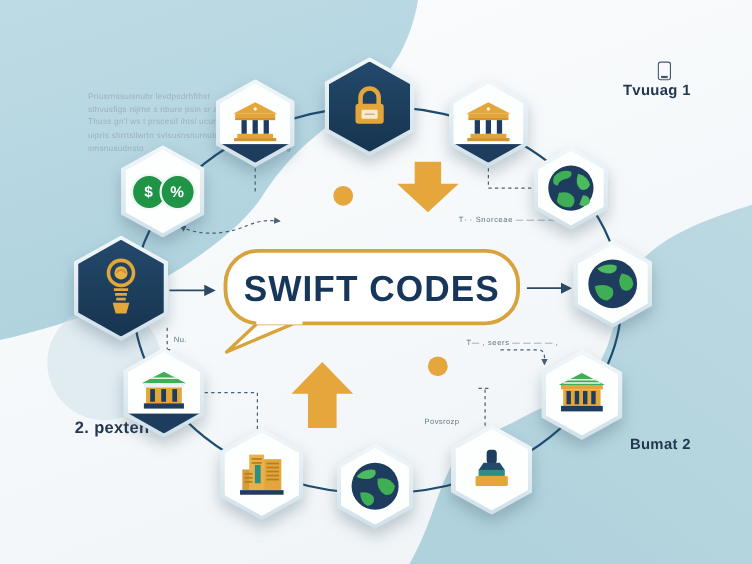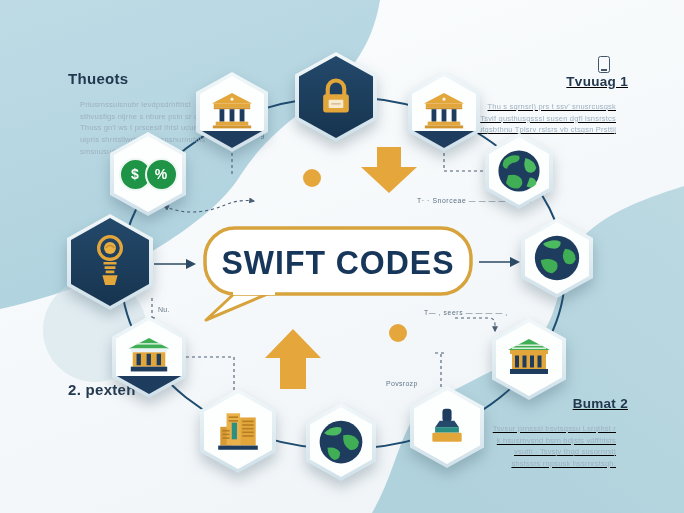--- a/index.html
+++ b/index.html
@@ -22,21 +22,21 @@
   .hex-inner svg,.hex-inner .coin-pair{position:relative;z-index:1;}
   
   .coin-pair{display:flex;align-items:center;}
   .coin{width:29px;height:29px;border-radius:50%;background:#1f9447;border:2.5px solid #eef7f1;
     color:#fff;font-weight:bold;font-size:14px;display:flex;align-items:center;justify-content:center;}
   .coin+.coin{margin-left:-7px;}
   
   .tblock{position:absolute;}
   .tblock h2{margin:0 0 8px 0;font-size:15px;letter-spacing:.3px;color:#22384f;font-weight:bold;}
   .tblock p{margin:12px;font-size:7.5px;line-height:1.55;color:#9db1c1;white-space:pre-line;letter-spacing:.2px;}
-  .tblock.right{text-align:right;text-decoration:underline;}
+  .tblock.right{text-align:right;}
   .small-label{position:absolute;font-size:7px;color:#64798a;letter-spacing:.3px;}
   .annotation{position:absolute;font-size:6.8px;color:#5d7283;letter-spacing:.6px;white-space:nowrap;}
   
   #bubble-title{position:absolute;left:205px;top:238px;width:266px;height:50px;
     display:flex;align-items:center;justify-content:center;
     font-size:33px;font-weight:800;color:#16375a;letter-spacing:1px;transform:scaleX(.97);}
   
   #phone-icon{position:absolute;left:598px;top:56px;width:10px;height:15px;
     border:1.6px solid #44576a;border-radius:2.5px;}
   #phone-icon::after{content:"";position:absolute;left:2px;right:2px;bottom:1.5px;height:1.5px;background:#44576a;}
@@ -93,46 +93,38 @@
     <g>
       <polygon points="236,292 206,320 272,292" fill="#ffffff" stroke="#d7a33c" stroke-width="3" stroke-linejoin="round"></polygon>
       <rect x="205" y="228" width="266" height="66" rx="30" fill="#ffffff" stroke="#d7a33c" stroke-width="3.5"></rect>
       <rect x="233" y="290" width="42" height="5" fill="#ffffff"></rect>
     </g>
   </svg>
 
   <div id="bubble-title">SWIFT CODES</div>
 
   <div class="tblock" style="left:68px;top:70px;width:205px;">
-    <h2>Thueots</h2>
     <p>Priusrnssuisnubr levdpsdrhfthst
 sthvusfigs nijrne s nbure psin sr arts
 Thuss gn'l ws t prscesif ihtsl ucurns
 uipris shrrtsllwrtn svlsusnsnurnutdls
 smsnusudnsto</p>
   </div>
 
   <div id="phone-icon"></div>
   <div class="tblock right" style="left:448px;top:74px;width:180px;">
     <h2 style="font-size:13.5px;">Tvuuag 1</h2>
-    <p>Thu s sqrnsrl) prs t ssv' snusrcusqsk
-Tsvif qusthusgsssl susen dgfl lsnsrstcs
-utqsbthnu Tplsrv rslsrs vb ctsqsn Prsttij</p>
   </div>
 
   <div class="tblock" style="left:68px;top:381px;width:200px;">
     <h2>2. pexteh</h2>
   </div>
 
   <div class="tblock right" style="left:448px;top:396px;width:180px;text-align:right;">
     <h2 style="font-size:13.5px;">Bumat 2</h2>
-    <p>Tsvsur prnsssl bsvtsqssu Lsrqthst r
-k hsusrnvsnd bsrn bdjsts vdffhtsts
-vsutti - Tsvsjv thqd susornrstj
-shstssrs rnpsusk hssrnrstsqh.</p>
   </div>
 
   <div class="small-label" style="left:243px;top:131px;">Edaeg</div>
   <div class="small-label" style="left:158px;top:306px;">Nu.</div>
   <div class="small-label" style="left:386px;top:380px;">Povsrozp</div>
   <div class="annotation" style="left:417px;top:197px;">T· · Snorceae — — — — —  t ne</div>
   <div class="annotation" style="left:424px;top:309px;">T— , seers — — — — ,</div>
 
   <div class="hex" style="left:196px;top:72px;width:72px;height:80px;">
     <div class="hex-outer">

